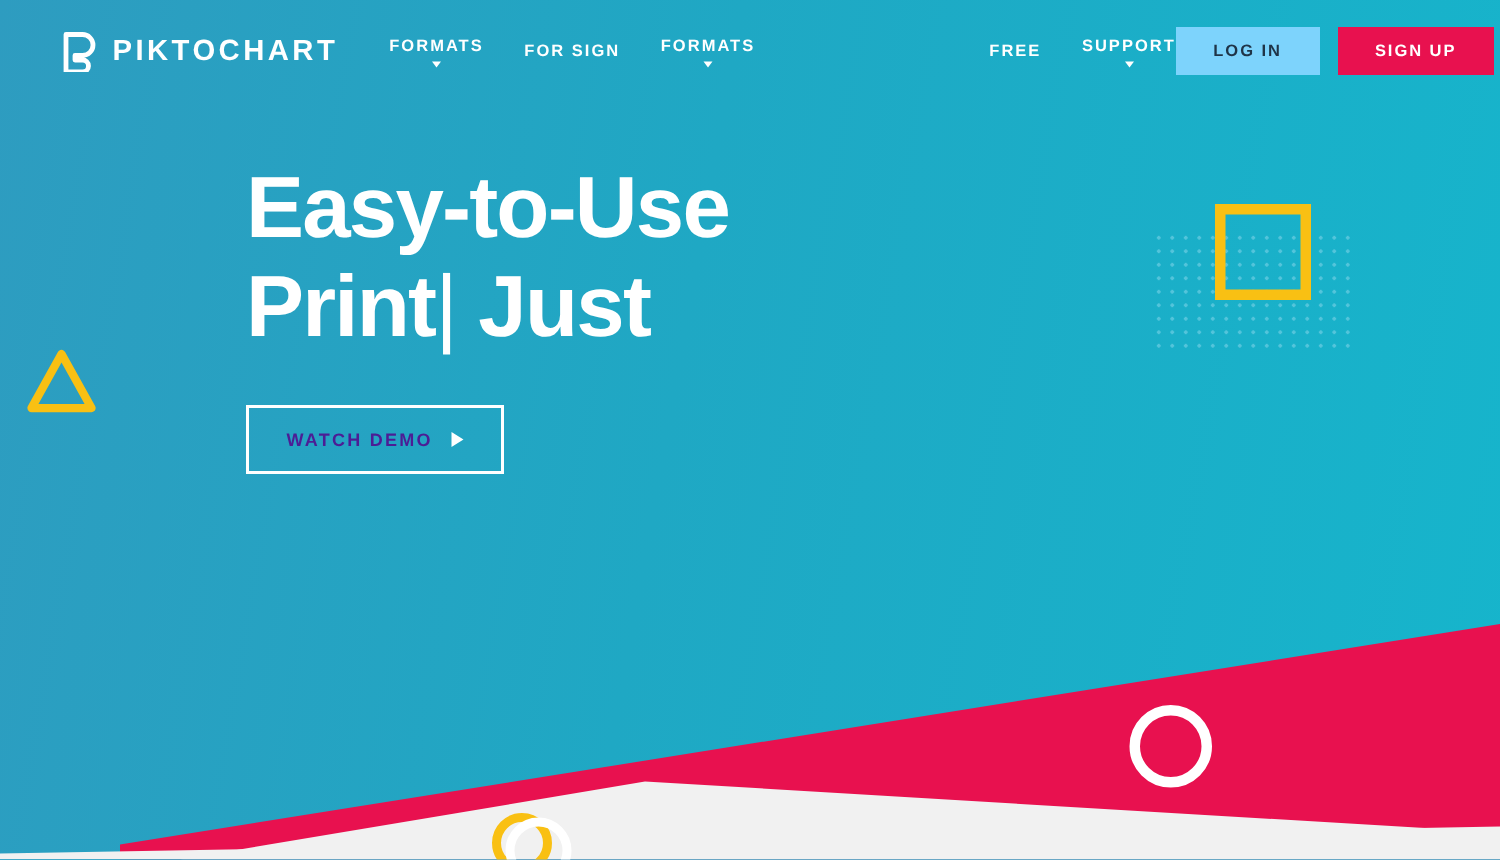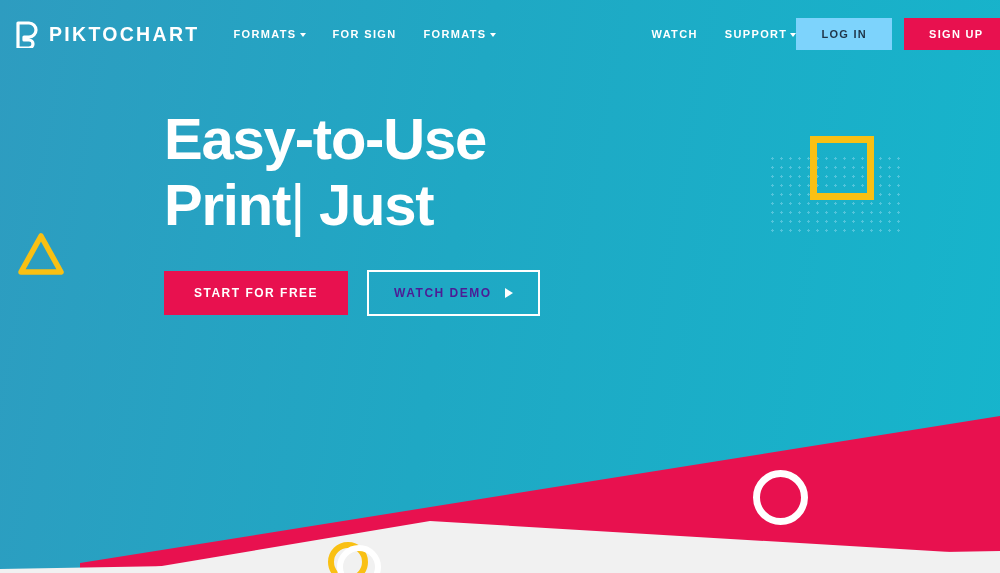--- a/index.html
+++ b/index.html
@@ -52,21 +52,21 @@
   }
   #circle-yellow-small {
     left:328px; top:542px; width:40px; height:40px;
     border:6px solid #f9c013;
   }
 
   
   #navbar {
     position:absolute; top:0; left:0; width:1000px; height:68px;
     z-index:10;
-    display:flex; align-items:center;
+    display:flex; align-items:center;padding-left:26px;
   }
   #brand {
     display:flex; align-items:center; gap:9px;
     margin-left:16px;
     text-decoration:none;
   }
   #brand .wordmark {
     color:#ffffff;
     font-size:19.5px;
     font-weight:bold;
@@ -79,20 +79,21 @@
   }
   .nav-link {
     color:#ffffff;
     font-size:11px;
     font-weight:bold;
     letter-spacing:1.35px;
     text-decoration:none;
     white-space:nowrap;
     display:inline-flex; align-items:center; gap:3px;
     cursor:pointer;
+    flex-direction:column;
   }
   .caret {
     display:inline-block;
     width:0; height:0;
     border-left:3.5px solid transparent;
     border-right:3.5px solid transparent;
     border-top:4px solid #ffffff;
     position:relative; top:1px;
   }
 
@@ -217,41 +218,40 @@
       <span>FOR SIGN</span>
     </a>
     <a class="nav-link" href="#">
       <span>FORMATS</span>
       <span class="caret"></span>
     </a>
   </div>
 
   <div id="secondary-nav">
     <a class="nav-link" href="#">
-      <span>WATCH</span>
+      <span>FREE</span>
     </a>
     <a class="nav-link" href="#">
       <span>SUPPORT</span>
       <span class="caret"></span>
     </a>
   </div>
 
   <div id="auth-actions">
     <button id="btn-login">LOG IN</button>
     <button id="btn-signup">SIGN UP</button>
   </div>
 
 </nav>
 
 <section id="hero-content">
 
   <h1 id="hero-heading"><span>Easy-to-Use</span><br><span>Print</span><span class="cursor">|</span><span> Just</span></h1>
 
 
   <div id="hero-actions">
-    <button id="btn-start-free">START FOR FREE</button>
     <button id="btn-watch-demo">
       <span>WATCH DEMO</span>
       <span class="play-arrow"></span>
     </button>
   </div>
 
 </section>
 
 </body></html>

